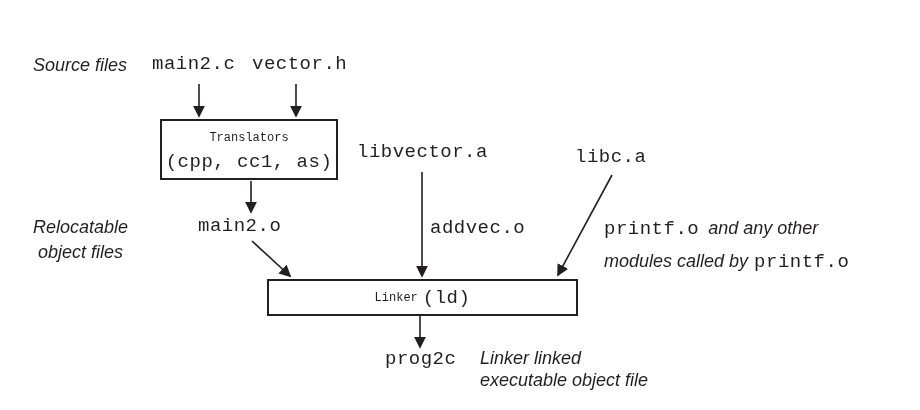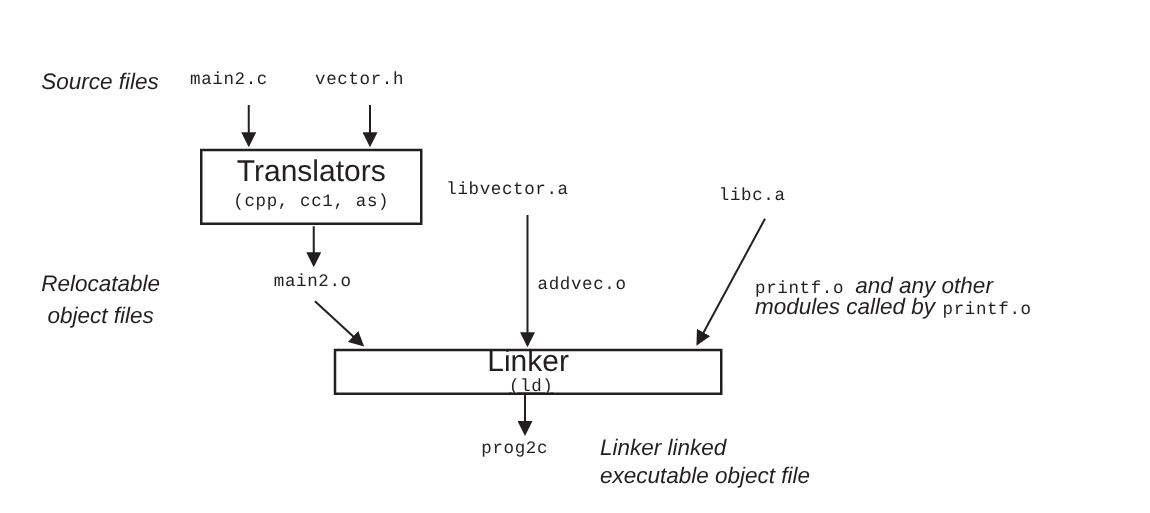--- a/index.html
+++ b/index.html
@@ -24,39 +24,39 @@
   }
   .lbl {
     position: absolute;
     white-space: nowrap;
     font-size: 18px;
     line-height: 22px;
   }
   .italic { font-style: italic; }
   .mono {
     font-family: "Liberation Mono", monospace;
-    font-size: 14px;
+    font-size: 19px;
     letter-spacing: 0.5px;
   }
   .multiline { line-height: 25px; }
   .note { line-height: 22px; }
   .box {
     position: absolute;
     border: 2.5px solid var(--ink, #231f20);
     background: #ffffff;
     display: flex;
     flex-direction: column;
     align-items: center;
     justify-content: center;
     text-align: center;
   }
-  .box .box-title { font-size: 24px; line-height: 24px; }
+  .box .box-title { font-size: 12px; line-height: 24px; font-family: Liberation Mono, monospace; }
   .box .box-sub { line-height: 24px; }
-  .linker-box { flex-direction: column; }
-  .linker-box .code-part { margin-left: 5px; text-decoration: underline; }
+  .linker-box { flex-direction: row; }
+  .linker-box .code-part { margin-left: 5px; }
   .gap-left-8 { margin-left: 9px; }
   .gap-left-6 { margin-left: 6px; }
 </style>
 </head>
 <body>
 
 <div class="canvas">
 
   <svg class="arrows" viewBox="0 0 920 410">
     <defs>
@@ -82,27 +82,27 @@
     <div class="box-sub mono">(cpp, cc1, as)</div>
   </div>
 
   <div class="lbl mono" style="left:357px; top:141px;">libvector.a</div>
   <div class="lbl mono" style="left:575px; top:146px;">libc.a</div>
 
   <div class="lbl italic multiline" style="left:33px; top:215px;text-align:center;">
     <div>Relocatable</div>
     <div>object files</div>
   </div>
-  <div class="lbl mono" style="left:219px; top:215px;">main2.o</div>
+  <div class="lbl mono" style="left:198px; top:215px;">main2.o</div>
   <div class="lbl mono" style="left:430px; top:217px;">addvec.o</div>
 
   <div class="lbl note" style="left:604px; top:217px;">
     <span class="mono">printf.o</span><span class="italic gap-left-8">and any other</span>
   </div>
-  <div class="lbl note" style="left:604px; top:234px;">
+  <div class="lbl note" style="left:604px; top:250px;">
     <span class="italic">modules called by</span><span class="mono gap-left-6">printf.o</span>
   </div>
 
   <div class="box linker-box" style="left:267px; top:279px; width:311px; height:37px;">
     <span class="box-title">Linker</span>
     <span class="mono code-part">(ld)</span>
   </div>
 
   <div class="lbl mono" style="left:385px; top:348px;">prog2c</div>
   <div class="lbl italic note" style="left:480px; top:347px;">

